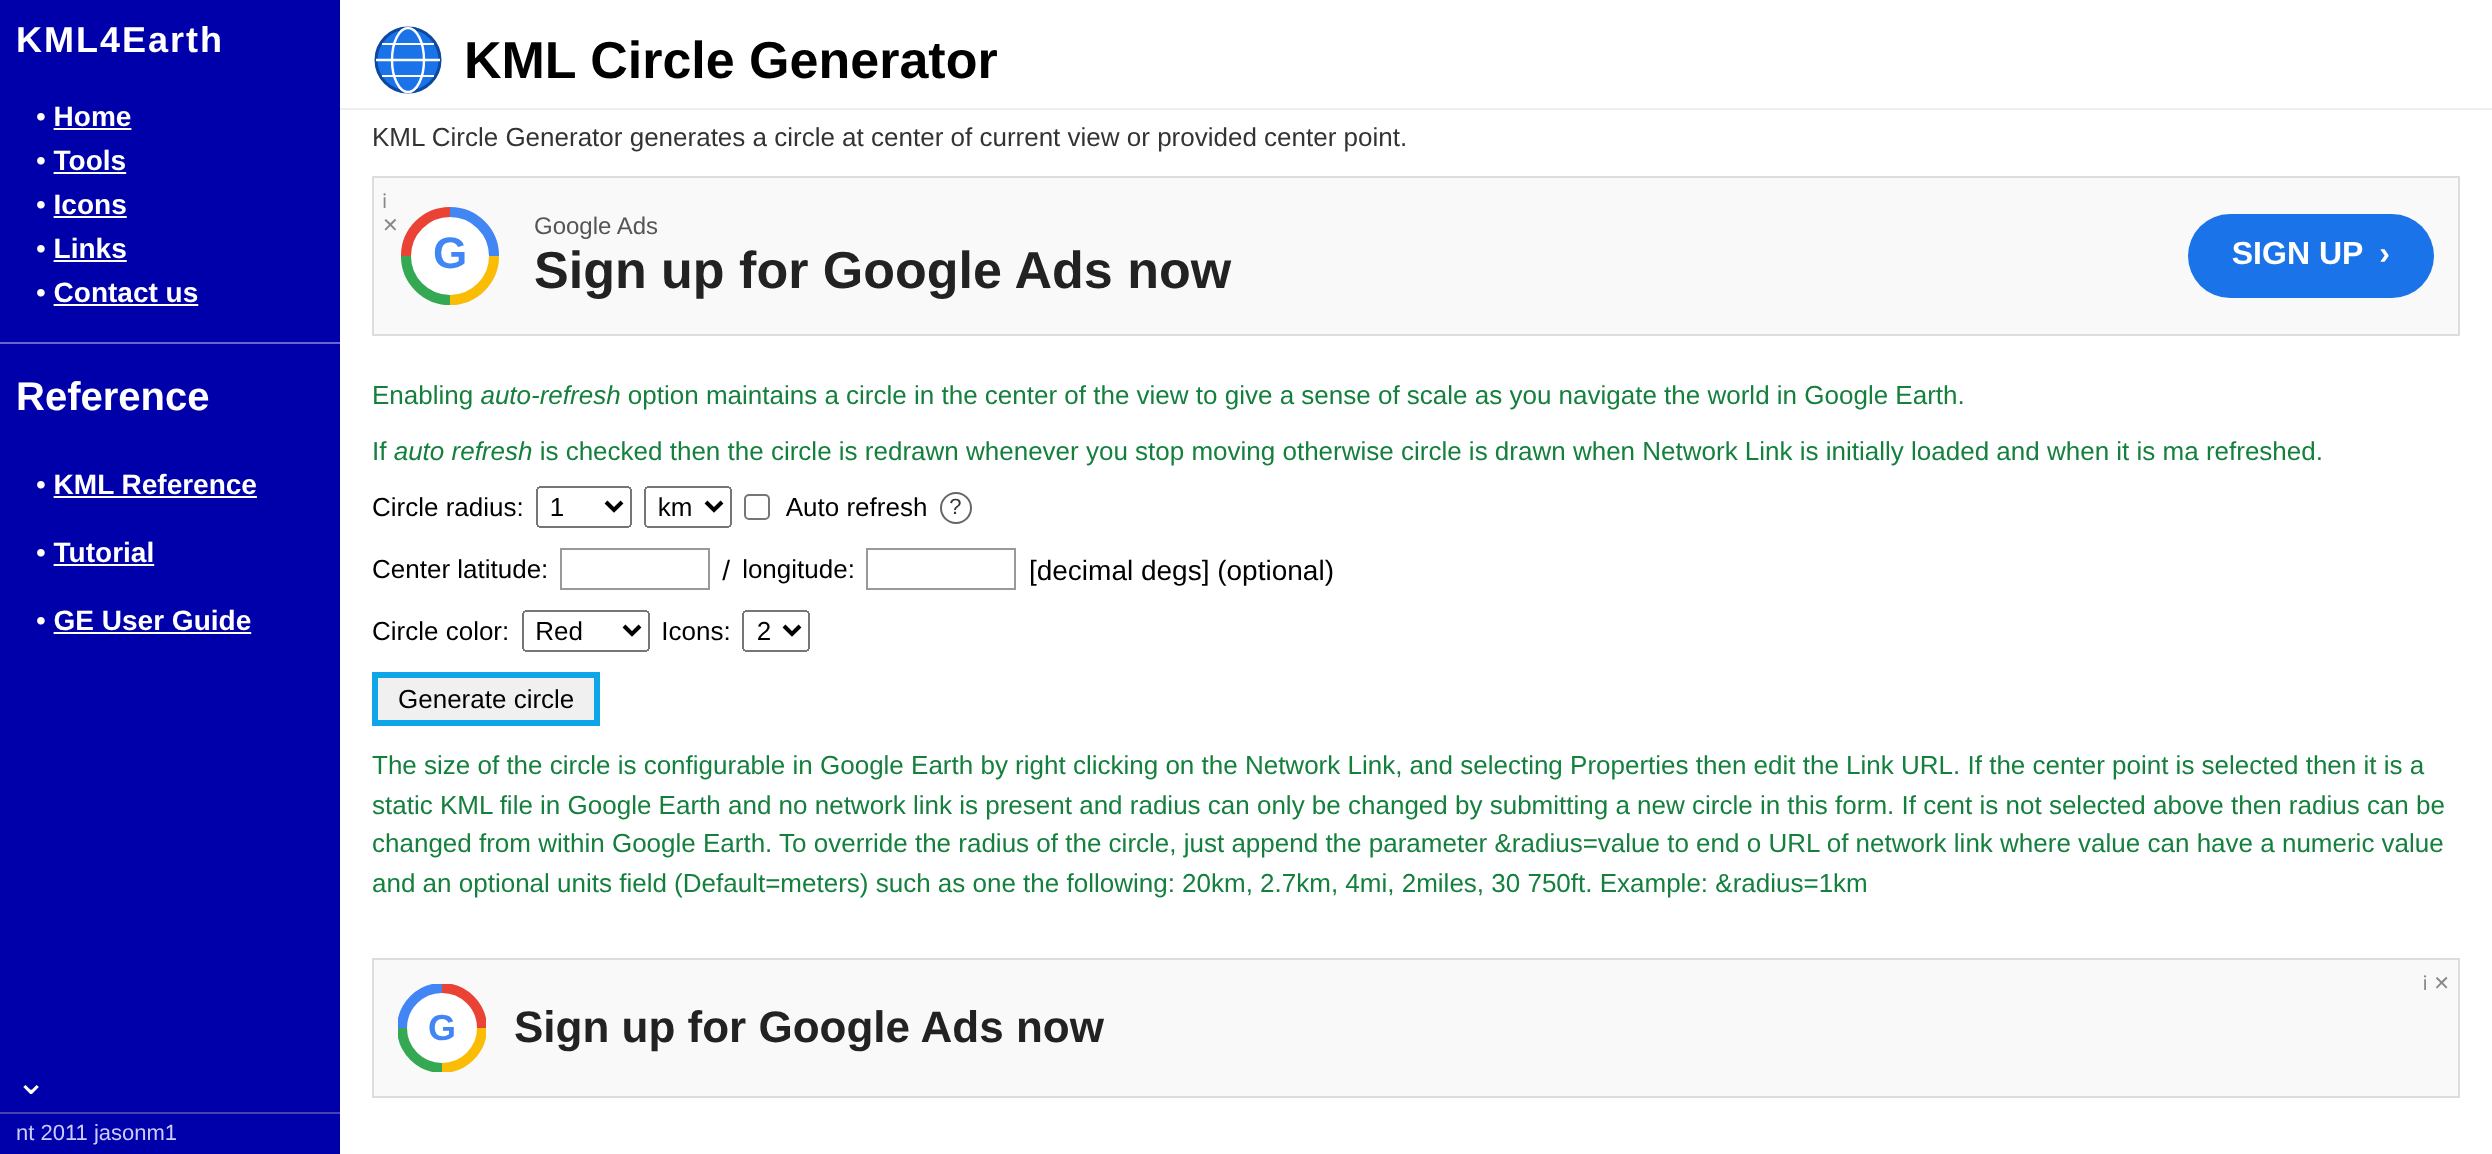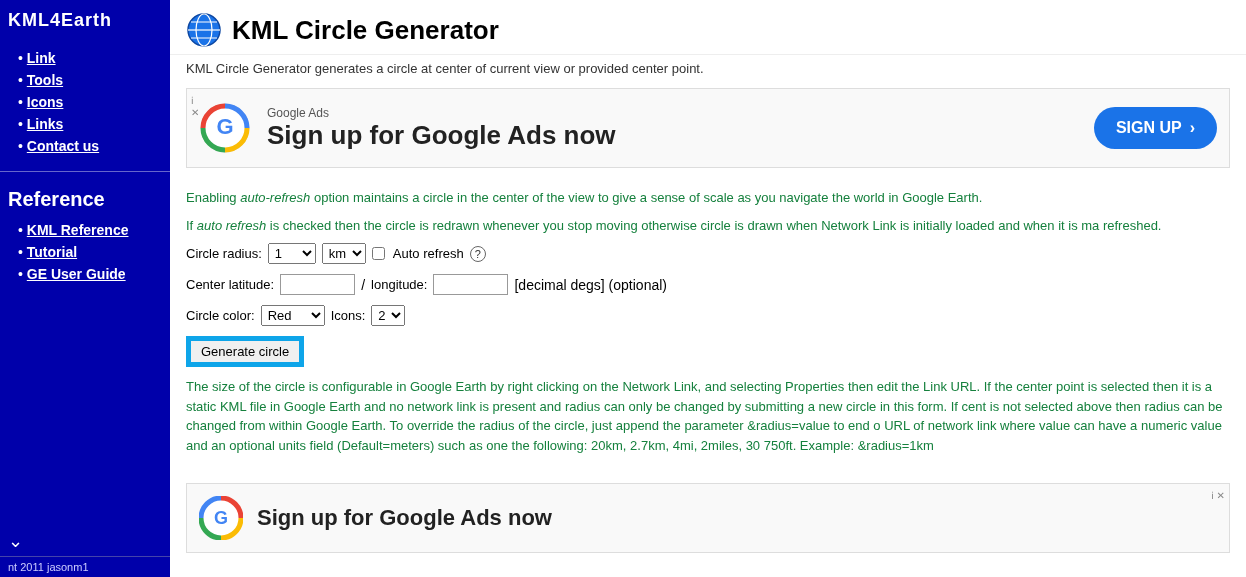--- a/index.html
+++ b/index.html
@@ -48,20 +48,21 @@
       font-size: 20px;
       font-weight: bold;
       padding: 8px 8px 4px 8px;
     }
     #sidebar .ref-list {
       list-style: none;
       padding: 4px 0;
     }
     #sidebar .ref-list li {
       padding: 3px 8px 3px 18px;
+      margin-top: 12px;
     }
     #sidebar .ref-list li::before {
       content: "• ";
     }
     #sidebar .ref-list li a {
       color: #fff;
       text-decoration: underline;
       font-size: 14px;
       font-weight: bold;
     }
@@ -194,21 +195,21 @@
       width: 16px;
       height: 16px;
       border-radius: 50%;
       border: 1px solid #666;
       font-size: 11px;
       color: #333;
       cursor: pointer;
     }
     .generate-btn {
       background: #f0f0f0;
-      border: 5px solid #0ea5e9;
+      border: 3px solid #0ea5e9;
       padding: 3px 10px;
       font-size: 13px;
       cursor: pointer;
       margin-bottom: 10px;
     }
     .description-text {
       font-size: 13px;
       color: #222;
       line-height: 1.5;
     }
@@ -239,21 +240,21 @@
       align-items: center;
       gap: 14px;
     }
   </style>
 </head>
 <body>
 
 <div id="sidebar">
   <div class="brand">KML4Earth</div>
   <ul class="nav-list">
-    <li><a href="#">Link</a></li>
+    <li><a href="#">Home</a></li>
     <li><a href="#">Tools</a></li>
     <li><a href="#">Icons</a></li>
     <li><a href="#">Links</a></li>
     <li><a href="#">Contact us</a></li>
   </ul>
   <div class="divider"></div>
   <div class="section-title">Reference</div>
   <ul class="ref-list">
     <li><a href="#">KML Reference</a></li>
     <li><a href="#">Tutorial</a></li>

